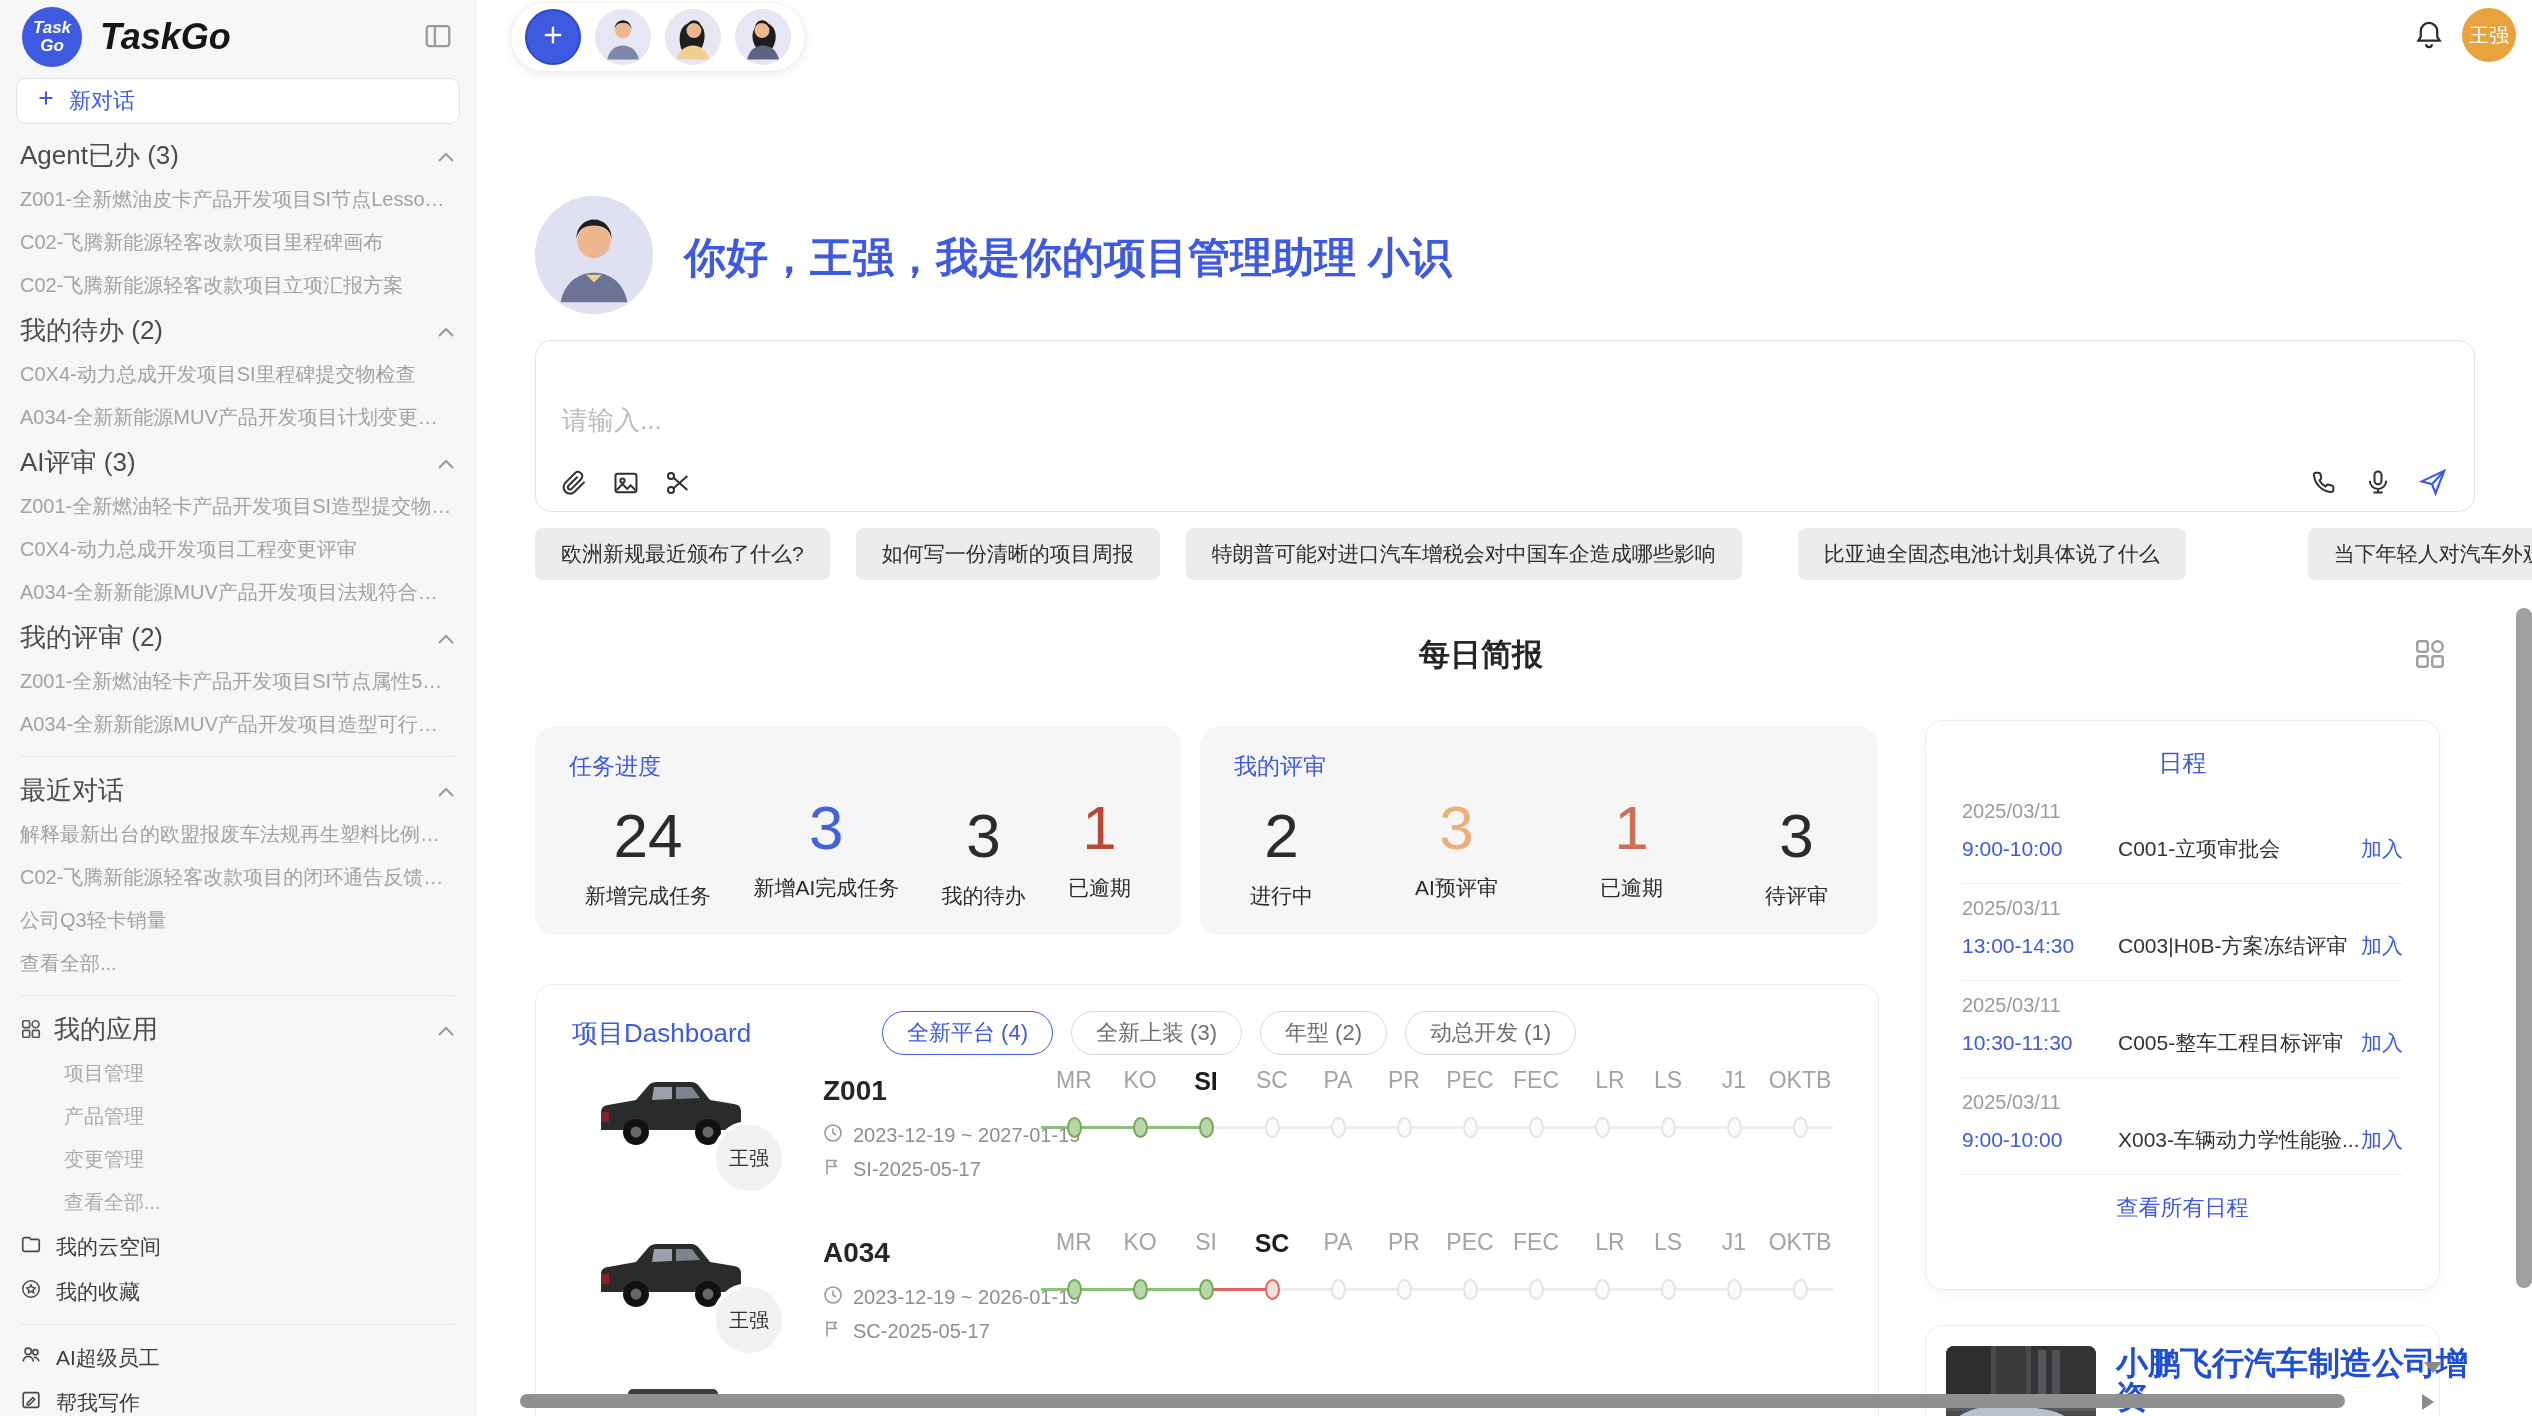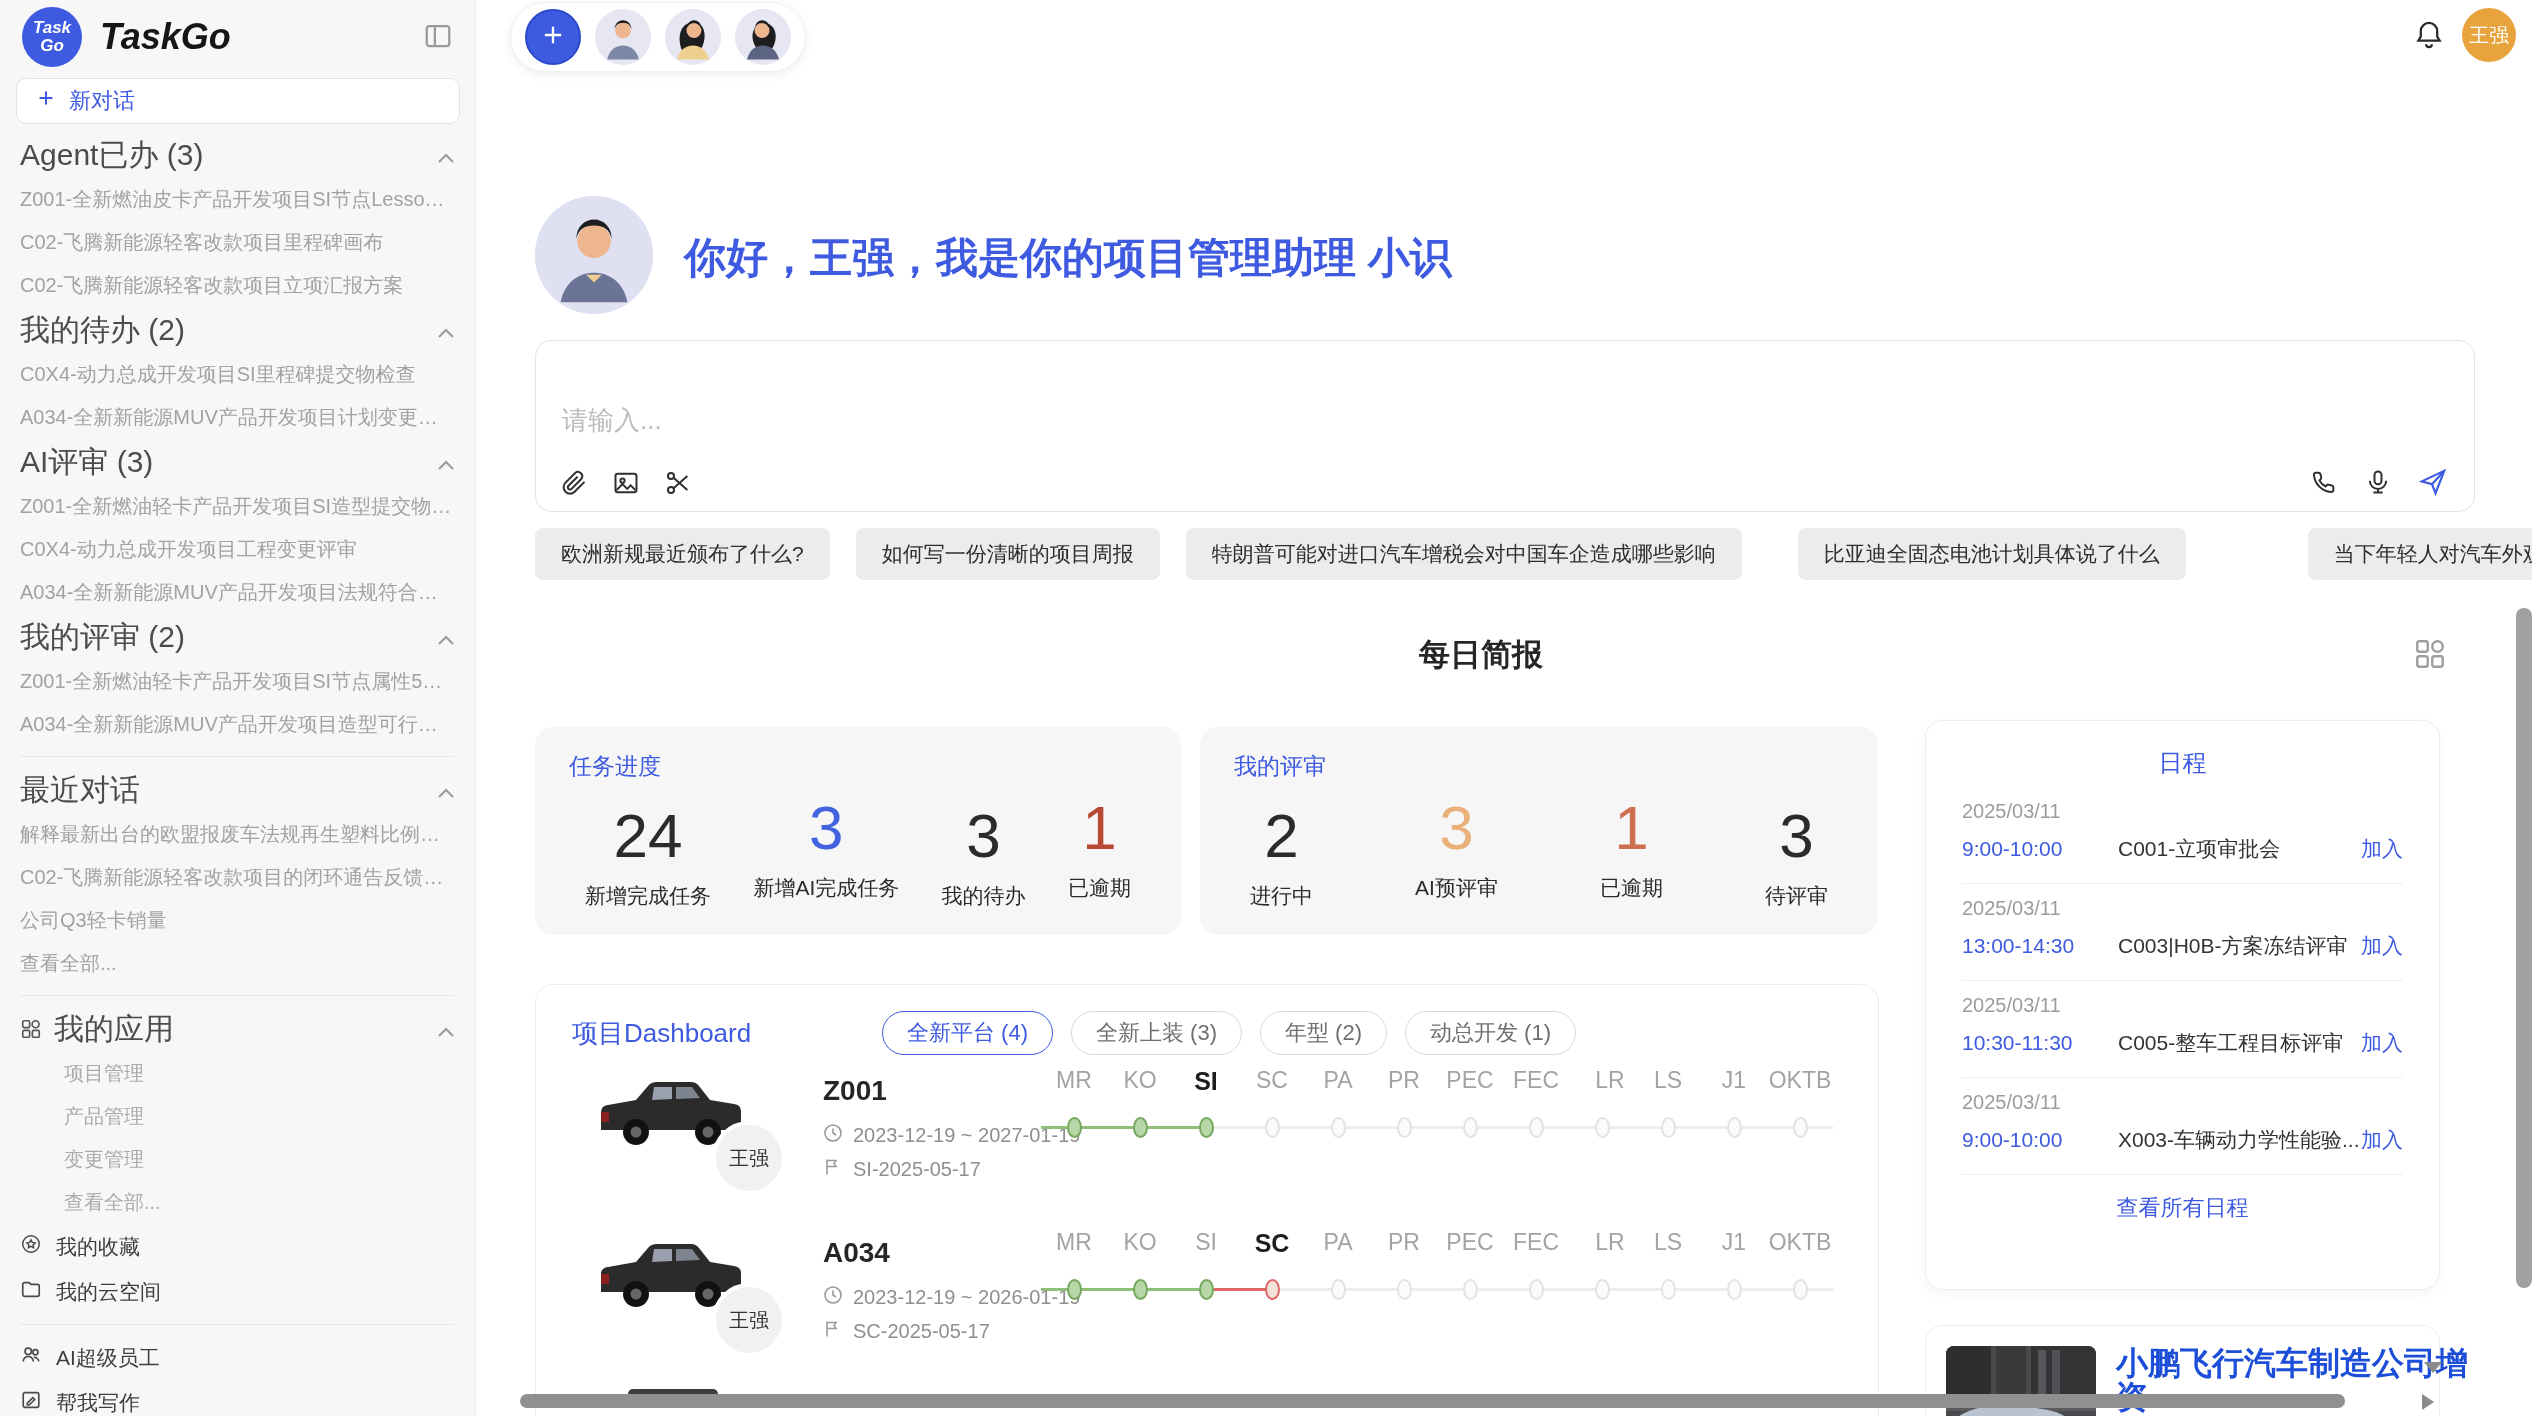--- a/index.html
+++ b/index.html
@@ -12,21 +12,21 @@
   .sb-head { display:flex; align-items:center; height:74px; padding:0 22px;font-style:italic; }
   .logo { width:60px; height:60px; border-radius:50%; background:#3D5AE1; color:#fff;
     display:flex; flex-direction:column; align-items:center; justify-content:center;
     font-size:17px; font-weight:bold; line-height:1.05; flex:none; }
   .sb-title { font-size:36px; font-weight:bold; color:#161616; margin-left:18px; flex:1; }
   .icon-btn { background:none; border:none; cursor:pointer; display:flex; align-items:center; }
   .new-chat { margin:4px 16px 6px; height:46px; border:1px solid #dfe3ee; background:#fff;
     border-radius:10px; display:flex; align-items:center; gap:12px; padding:0 18px;
     color:#3D5AE1; font-size:22px; width:444px; cursor:pointer; }
   .sb-scroll { padding:2px 20px 0; }
-  .sec-head { display:flex; align-items:center; height:46px; font-size:30px; color:#4c4c4c; cursor:pointer; }
+  .sec-head { display:flex; align-items:center; height:46px; font-size:26px; color:#4c4c4c; cursor:pointer; }
   .sec-head .st { flex:1; }
   .sec-item { height:43px; line-height:43px; font-size:20px; color:#a2a2a2; white-space:nowrap;
     overflow:hidden; text-overflow:ellipsis; cursor:pointer; }
   .sb-divider { height:1px; background:#e9e9ea; margin:10px 0; }
   .app-sub { padding-left:44px; color:#ababab; }
   .sb-row { display:flex; align-items:center; gap:14px; height:45px; font-size:21px; color:#3e3e3e; cursor:pointer; }
   .sb-row svg { flex:none; }
 
   
   .main { position:absolute; left:476px; top:0; width:2056px; height:1416px; background:#fff; }
@@ -241,31 +241,31 @@
       <span><svg width="18" height="14" viewBox="0 0 18 12" fill="none" stroke="#9a9a9a" stroke-width="2">
             <path d="M2 10l7-7 7 7"></path>
           </svg></span>
     </div>
     <div class="sec-item app-sub">项目管理</div>
     <div class="sec-item app-sub">产品管理</div>
     <div class="sec-item app-sub">变更管理</div>
     <div class="sec-item app-sub">查看全部...</div>
 
     <div class="sb-row">
+      <span><svg width="22" height="22" viewBox="0 0 24 24" fill="none" stroke="#4a4a4a" stroke-width="1.8">
+            <path d="M3 7a2 2 0 0 1 2-2h5l2 2h7a2 2 0 0 1 2 2v9a2 2 0 0 1-2 2H5a2 2 0 0 1-2-2z"></path>
+          </svg></span>
+      <span>我的云空间</span>
+    </div>
+    <div class="sb-row">
       <span><svg width="22" height="22" viewBox="0 0 24 24" fill="none" stroke="#4a4a4a" stroke-width="1.6">
             <circle cx="12" cy="12" r="9"></circle>
             <path d="M12 7.5l1.4 2.8 3.1.5-2.2 2.2.5 3.1-2.8-1.5-2.8 1.5.5-3.1-2.2-2.2 3.1-.5z"></path>
           </svg></span>
       <span>我的收藏</span>
-    </div>
-    <div class="sb-row">
-      <span><svg width="22" height="22" viewBox="0 0 24 24" fill="none" stroke="#4a4a4a" stroke-width="1.8">
-            <path d="M3 7a2 2 0 0 1 2-2h5l2 2h7a2 2 0 0 1 2 2v9a2 2 0 0 1-2 2H5a2 2 0 0 1-2-2z"></path>
-          </svg></span>
-      <span>我的云空间</span>
     </div>
 
     <div class="sb-divider"></div>
 
     <div class="sb-row">
       <span><svg width="22" height="22" viewBox="0 0 24 24" fill="none" stroke="#4a4a4a" stroke-width="1.8">
             <circle cx="9" cy="8" r="3.5"></circle>
             <path d="M3.5 19a5.5 5.5 0 0 1 11 0"></path>
             <circle cx="16.8" cy="9" r="2.8"></circle>
             <path d="M15.2 14.6a5 5 0 0 1 5.3 4.4"></path>

